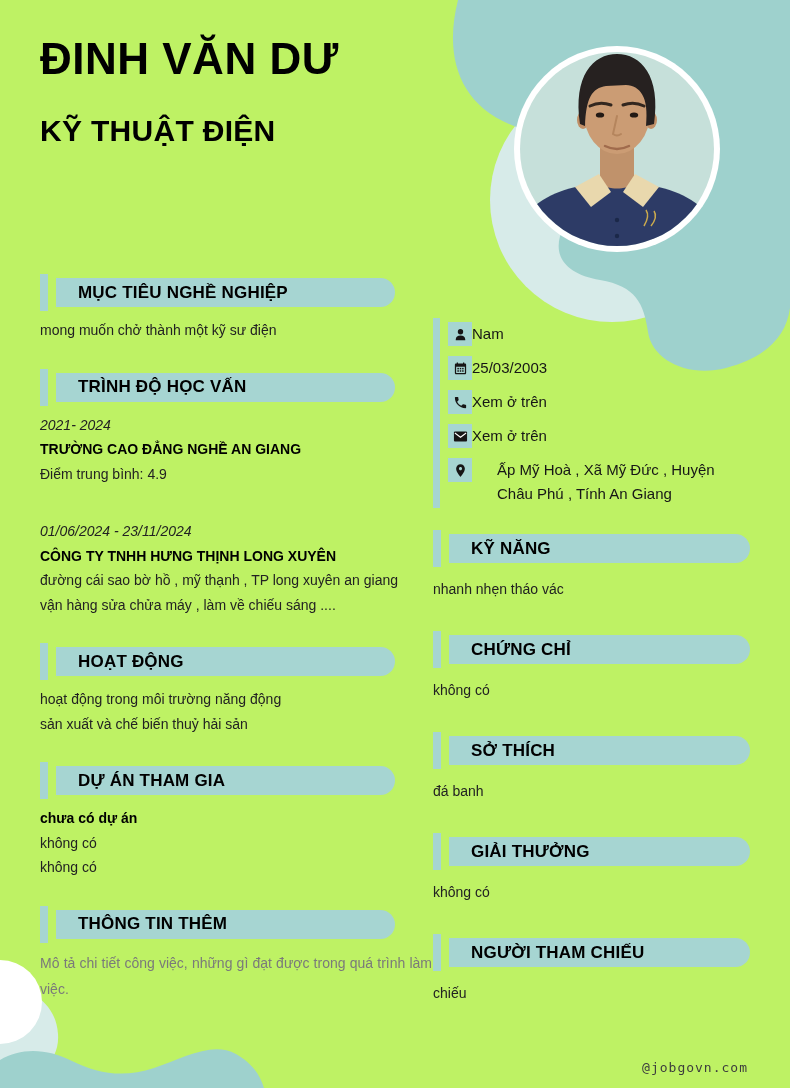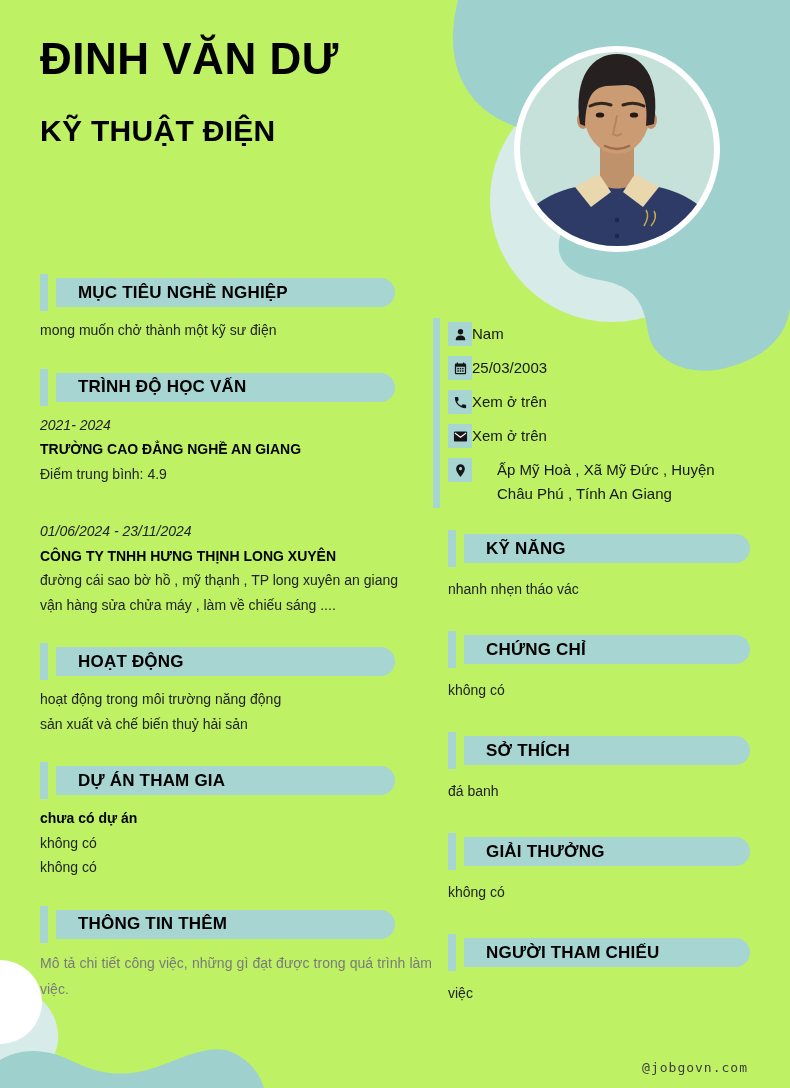--- a/index.html
+++ b/index.html
@@ -30,21 +30,21 @@
   .sec-body{padding-top:7px;font-size:14px;color:#222;}
   .ln{line-height:24.5px;}
   .ln-bold{font-weight:700;color:#000;}
   .ln-italic{font-style:italic;}
   .ln-muted{color:var(--muted);text-align:justify;line-height:26px;}
 
   .left-col{position:absolute;left:40px;top:274px;width:392px;}
   .left-col .sec-head{width:355px;}
 
   .right-col{position:absolute;left:433px;top:318px;width:317px;}
-  .right-col .section{margin-bottom:30px;margin-left:15px;}
+  .right-col .section{margin-bottom:30px;}
   .right-col .sec-body{padding-top:10px;font-size:14px;}
   .right-col .ln{line-height:24px;}
 
   
   .contact{border-left:7px solid var(--teal);padding:4px 0 2px 8px;margin-bottom:22px;}
   .contact-item{display:flex;align-items:flex-start;margin-bottom:10px;}
   .contact-item:last-child{margin-bottom:0;gap:25px;}
   .ci-icon{width:24px;height:24px;background:var(--teal);flex:0 0 24px;
            display:flex;align-items:center;justify-content:center;}
   .ci-icon svg{display:block;}
@@ -284,20 +284,20 @@
   </div>
 
   <div class="section">
     <div class="sec-head">
       <div class="sec-bar"></div>
       <div class="sec-pill">
         <span class="sec-title">NGƯỜI THAM CHIẾU</span>
       </div>
     </div>
     <div class="sec-body">
-            <div class="ln ln-normal">việc</div>
+            <div class="ln ln-normal">chiếu</div>
           </div>
   </div>
 </div>
   </div>
 
   <div class="watermark">@jobgovn.com</div>
 </div>
 
 </body></html>

